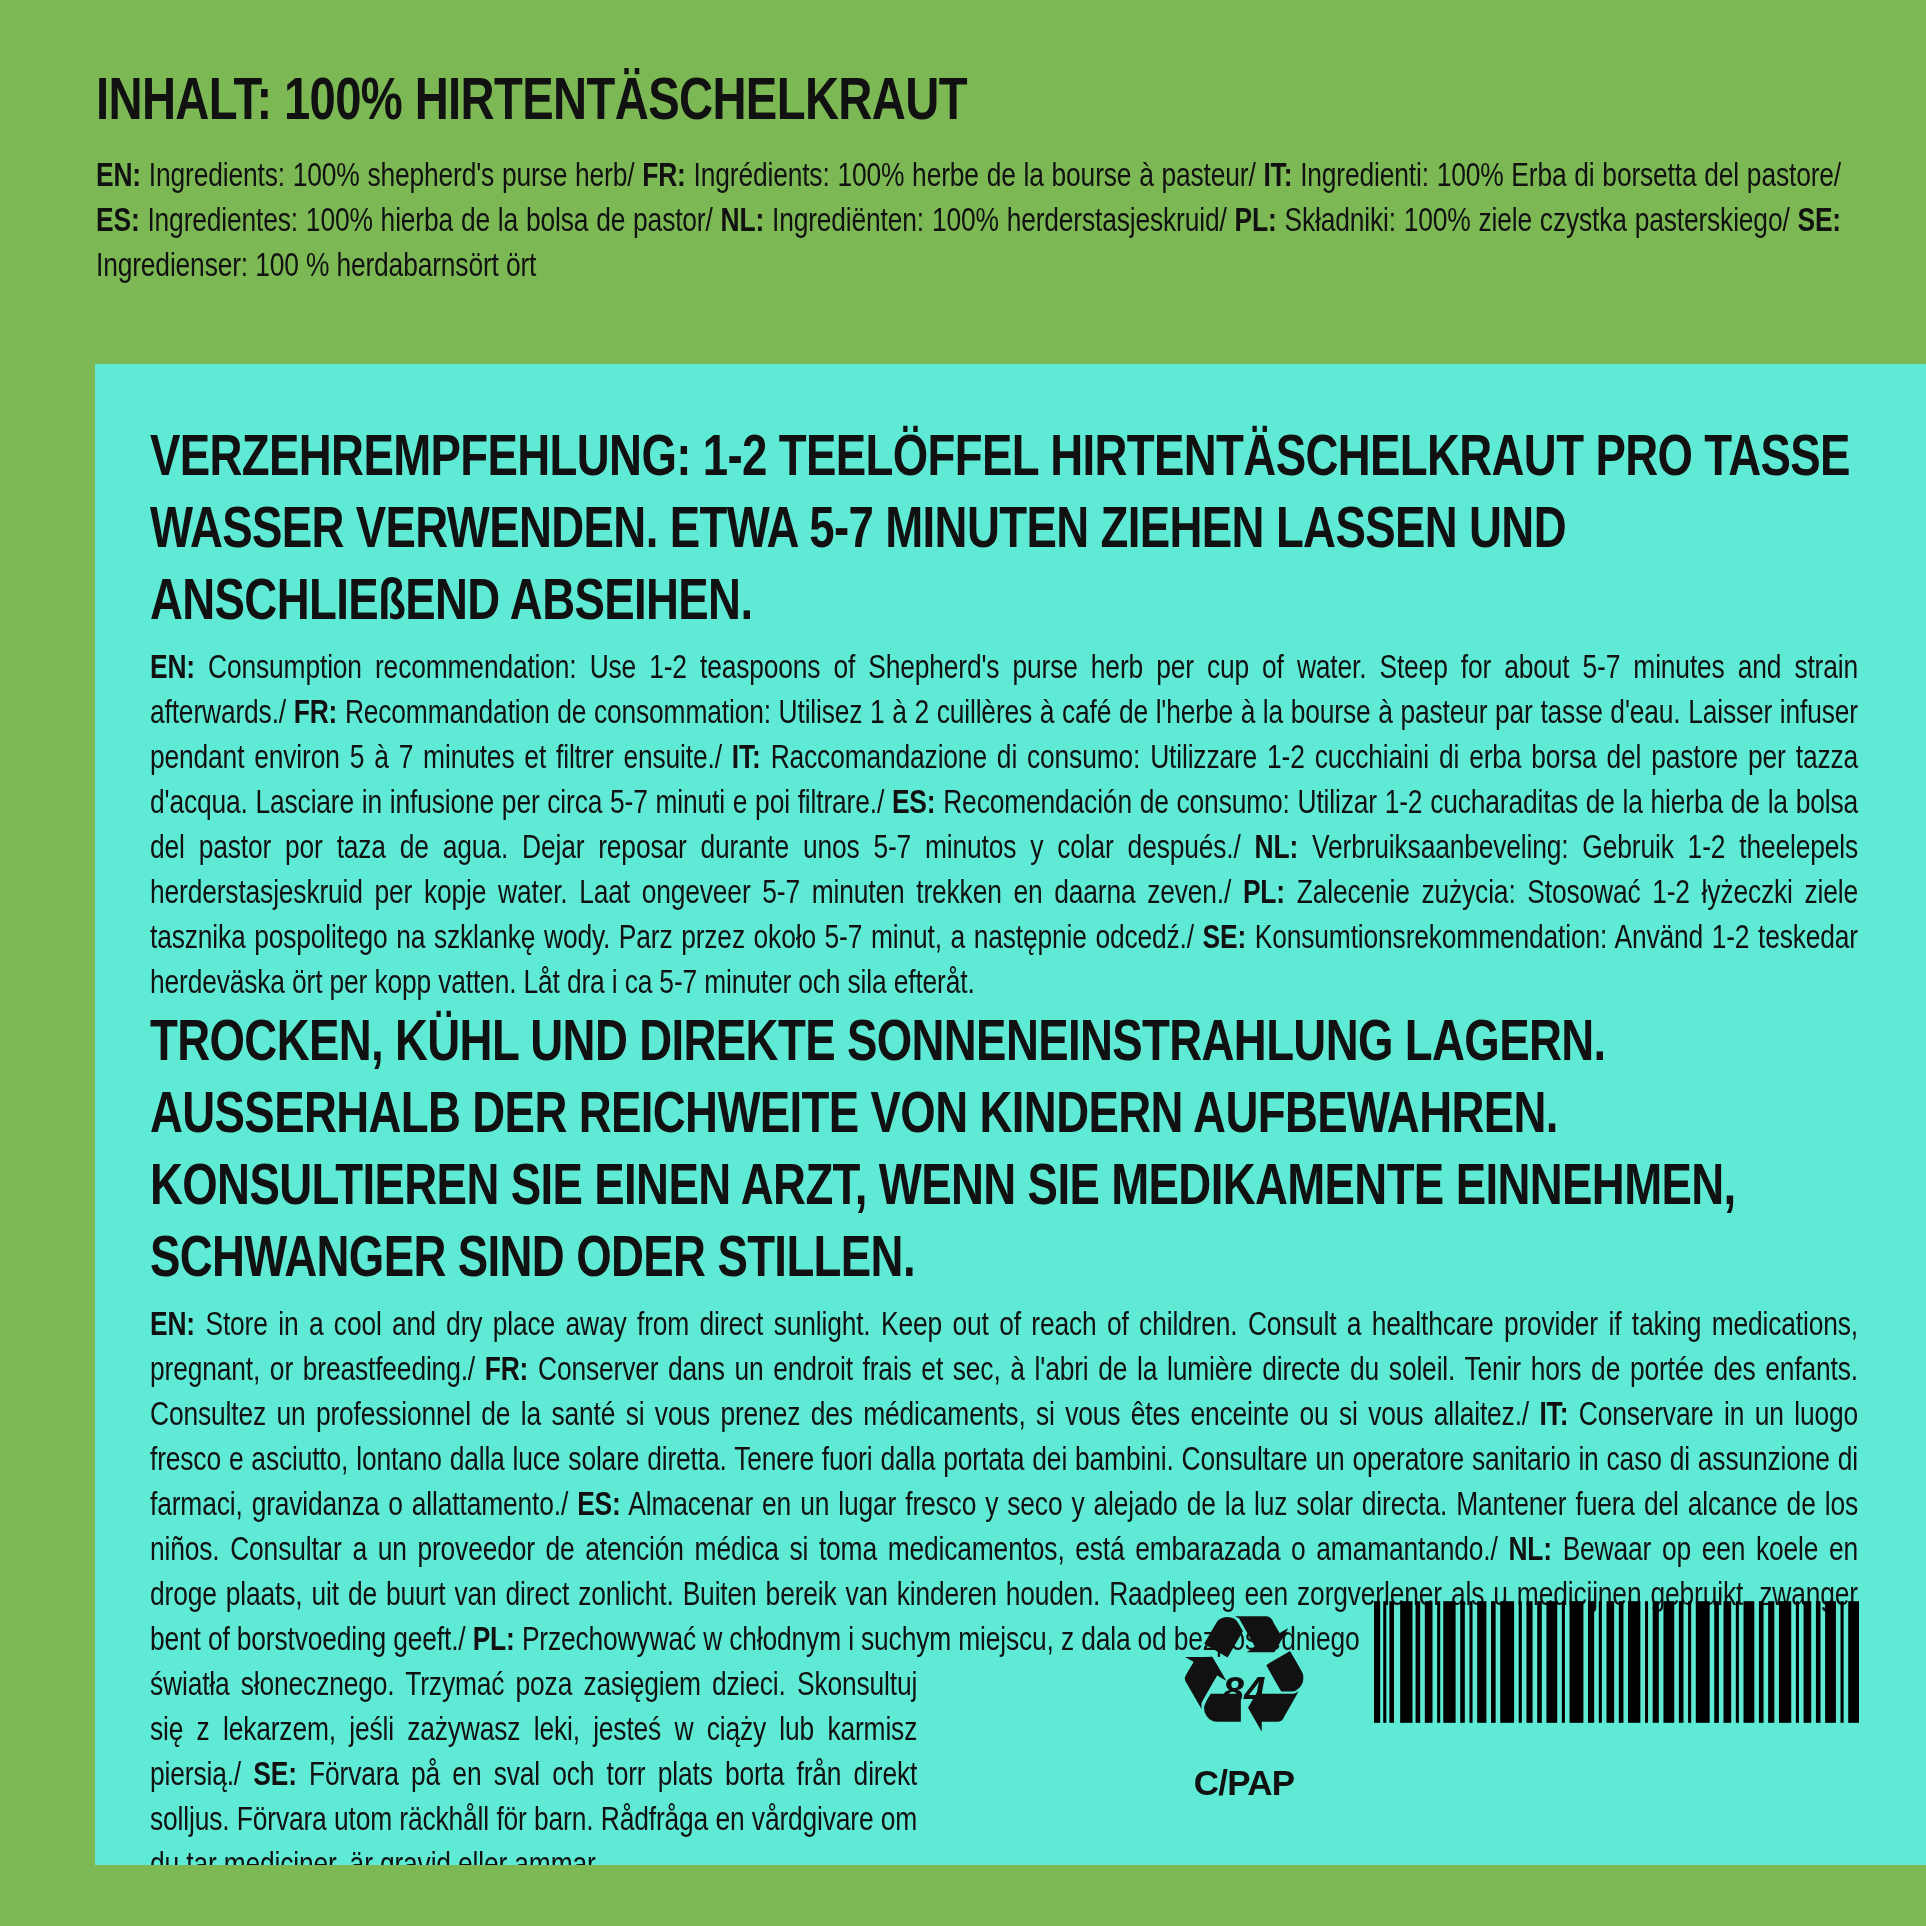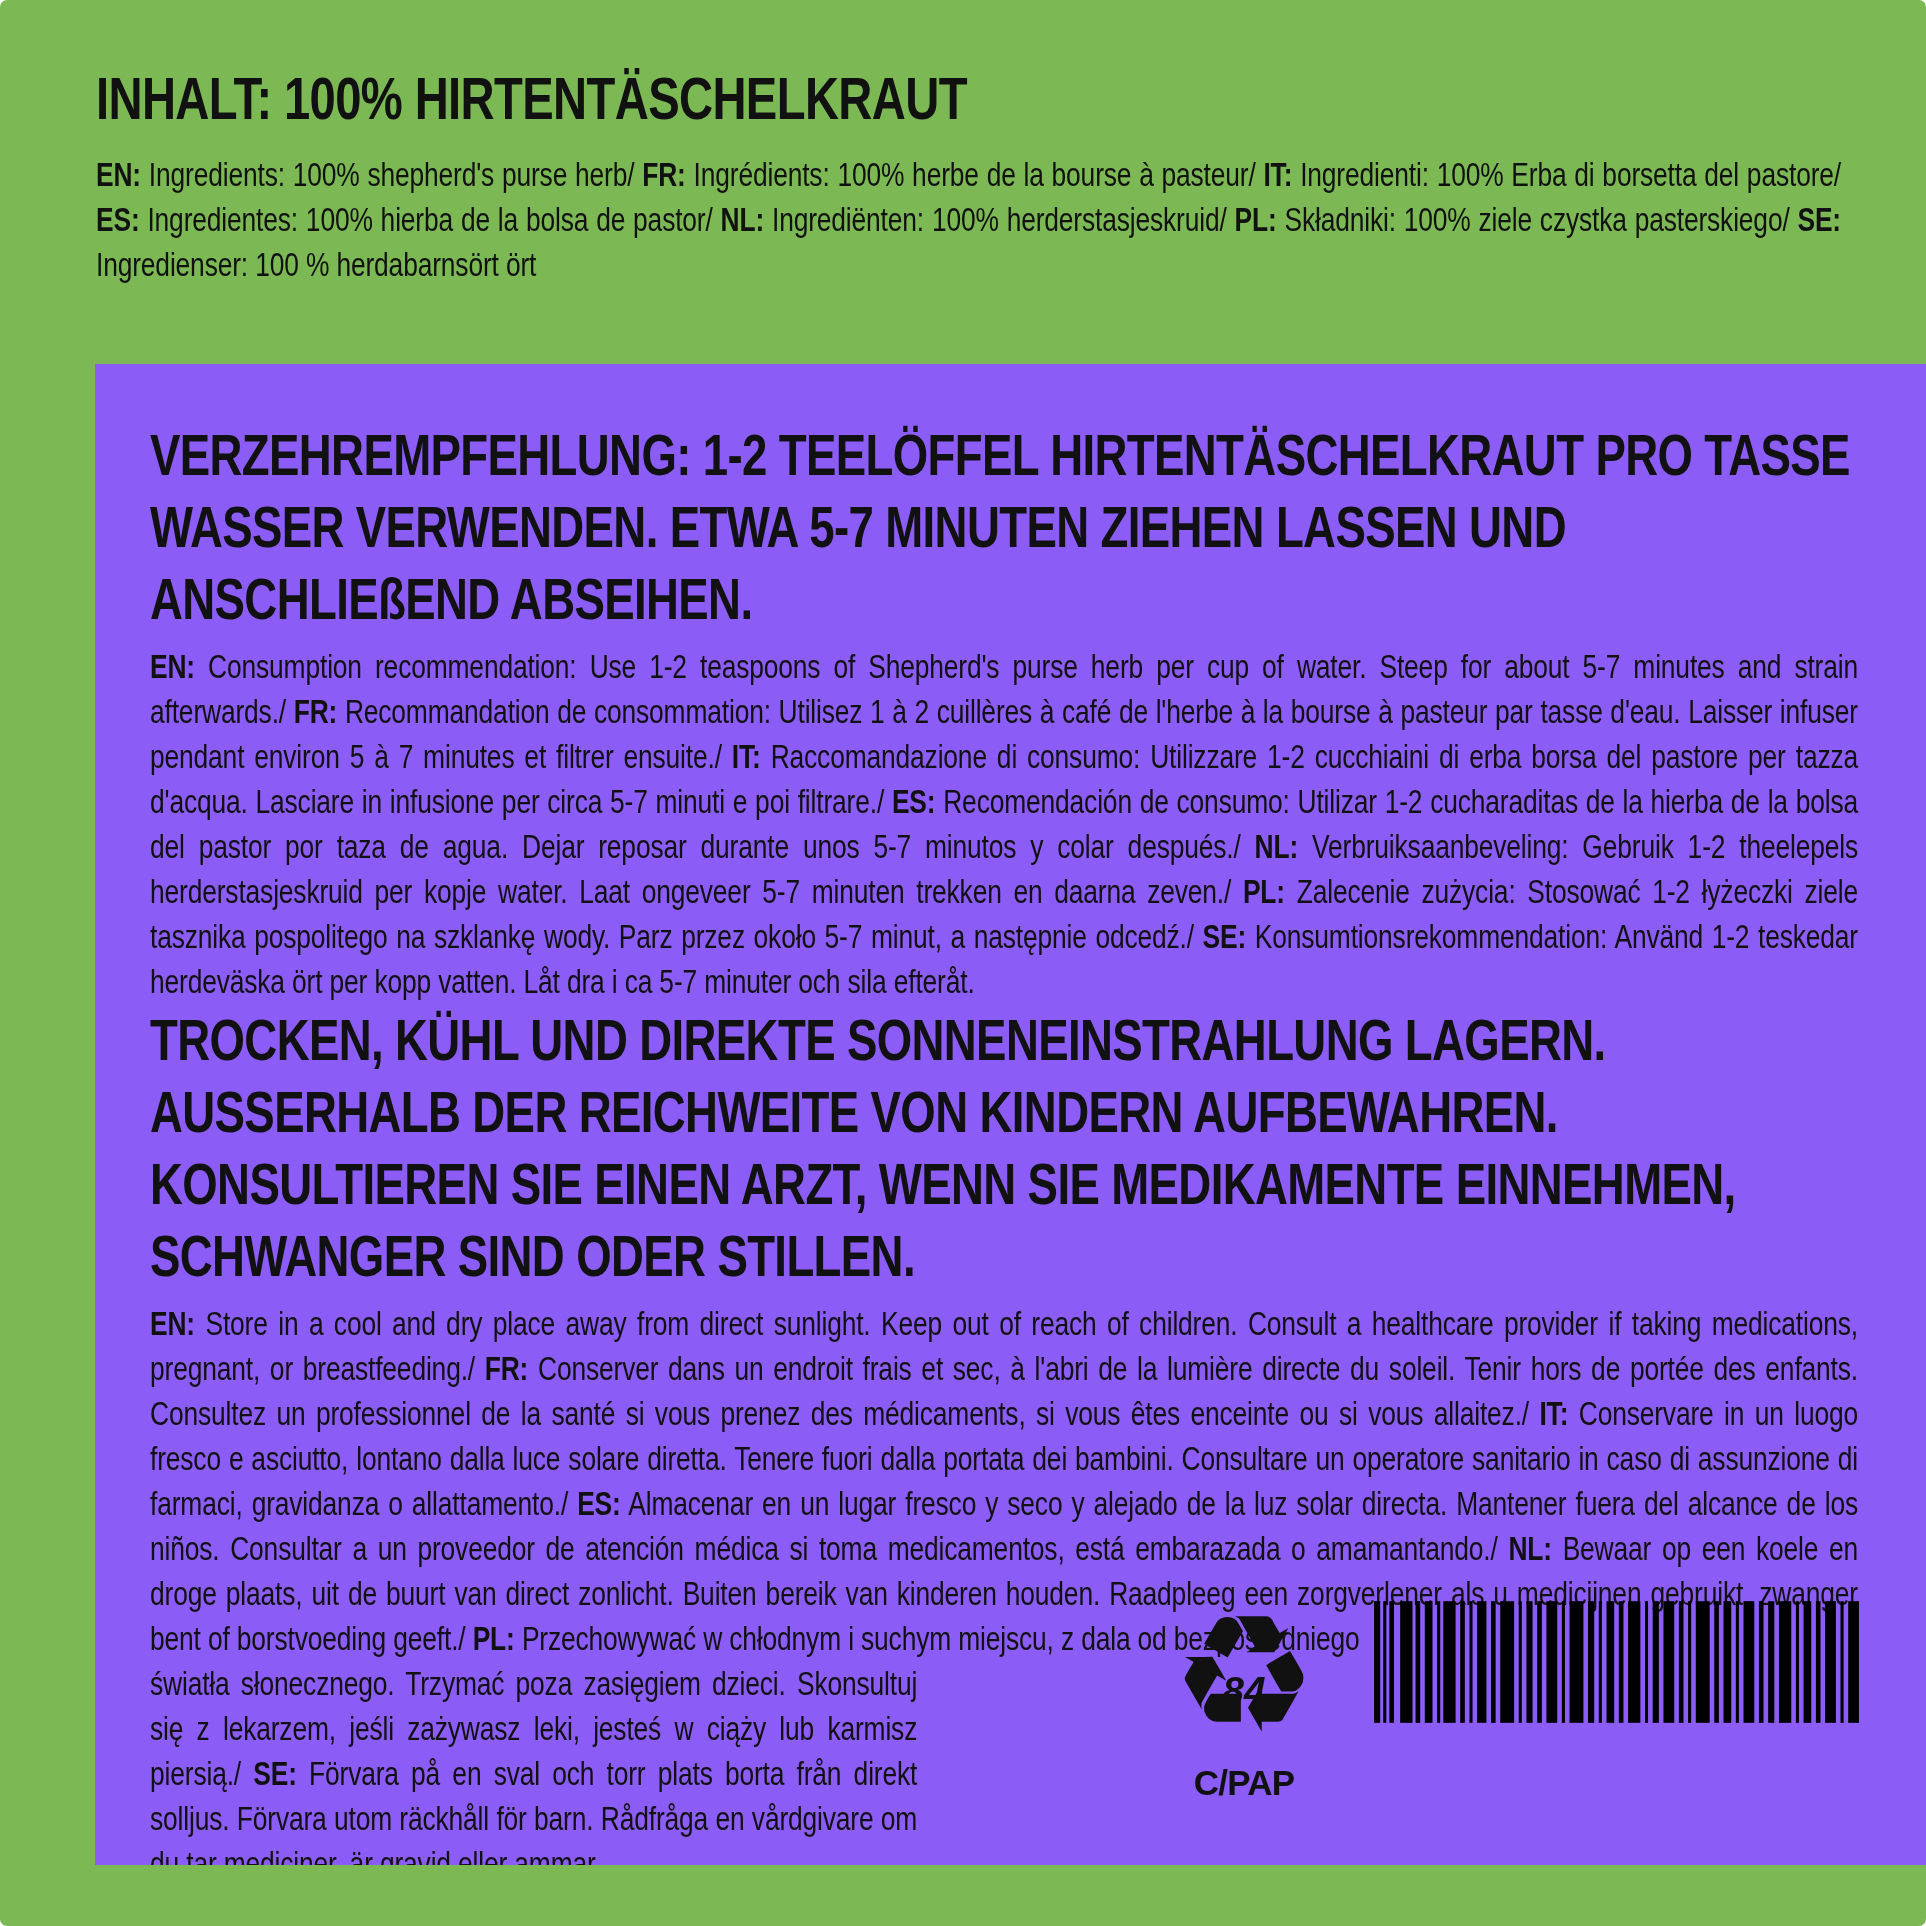--- a/index.html
+++ b/index.html
@@ -1,31 +1,30 @@
 <!DOCTYPE html>
 <html style="font-size:12.3px"><head>
 <meta charset="utf-8">
 <style>
   html,body{margin:0;padding:0}
   .page{
     position:relative;width:1926px;height:1926px;
     background:#7CB954;color:#111;
     font-family:"Liberation Sans",sans-serif;
     overflow:hidden;
-    border-radius:7px;
   }
   
   .cond{transform:scaleX(0.8);transform-origin:0 0;width:125%;}
   .top{position:absolute;left:96px;top:66px;width:1745px;}
   .top h1{font-size:59px;line-height:1.12;margin:0 0 20px 0;font-weight:bold;letter-spacing:-0.8px;}
   .bodytext{font-size:33px;line-height:45px;text-align:justify;letter-spacing:-0.2px;margin:0;}
   .bodytext b{font-weight:bold;}
   .card{
     position:absolute;left:95px;top:364px;width:1832px;height:1501px;
-    background:#8b5cf6;box-sizing:border-box;
+    background:#5eead4;box-sizing:border-box;
     padding:55px 69px 0 55px;overflow:hidden;
   }
   .card h2{font-size:57px;line-height:72px;margin:0;font-weight:bold;letter-spacing:-0.8px;}
   .card .para{margin-top:9.2px;}
   .storage-h{margin-top:42px;}
   .narrow{width:959px;}
   .symbols{position:absolute;right:68px;bottom:62px;display:flex;align-items:flex-start;gap:45px;}
   .recycle{width:170px;text-align:center;position:relative;}
   .tri{position:relative;height:160px;}
   .tri .glyph{font-size:163px;line-height:160px;display:block;}

